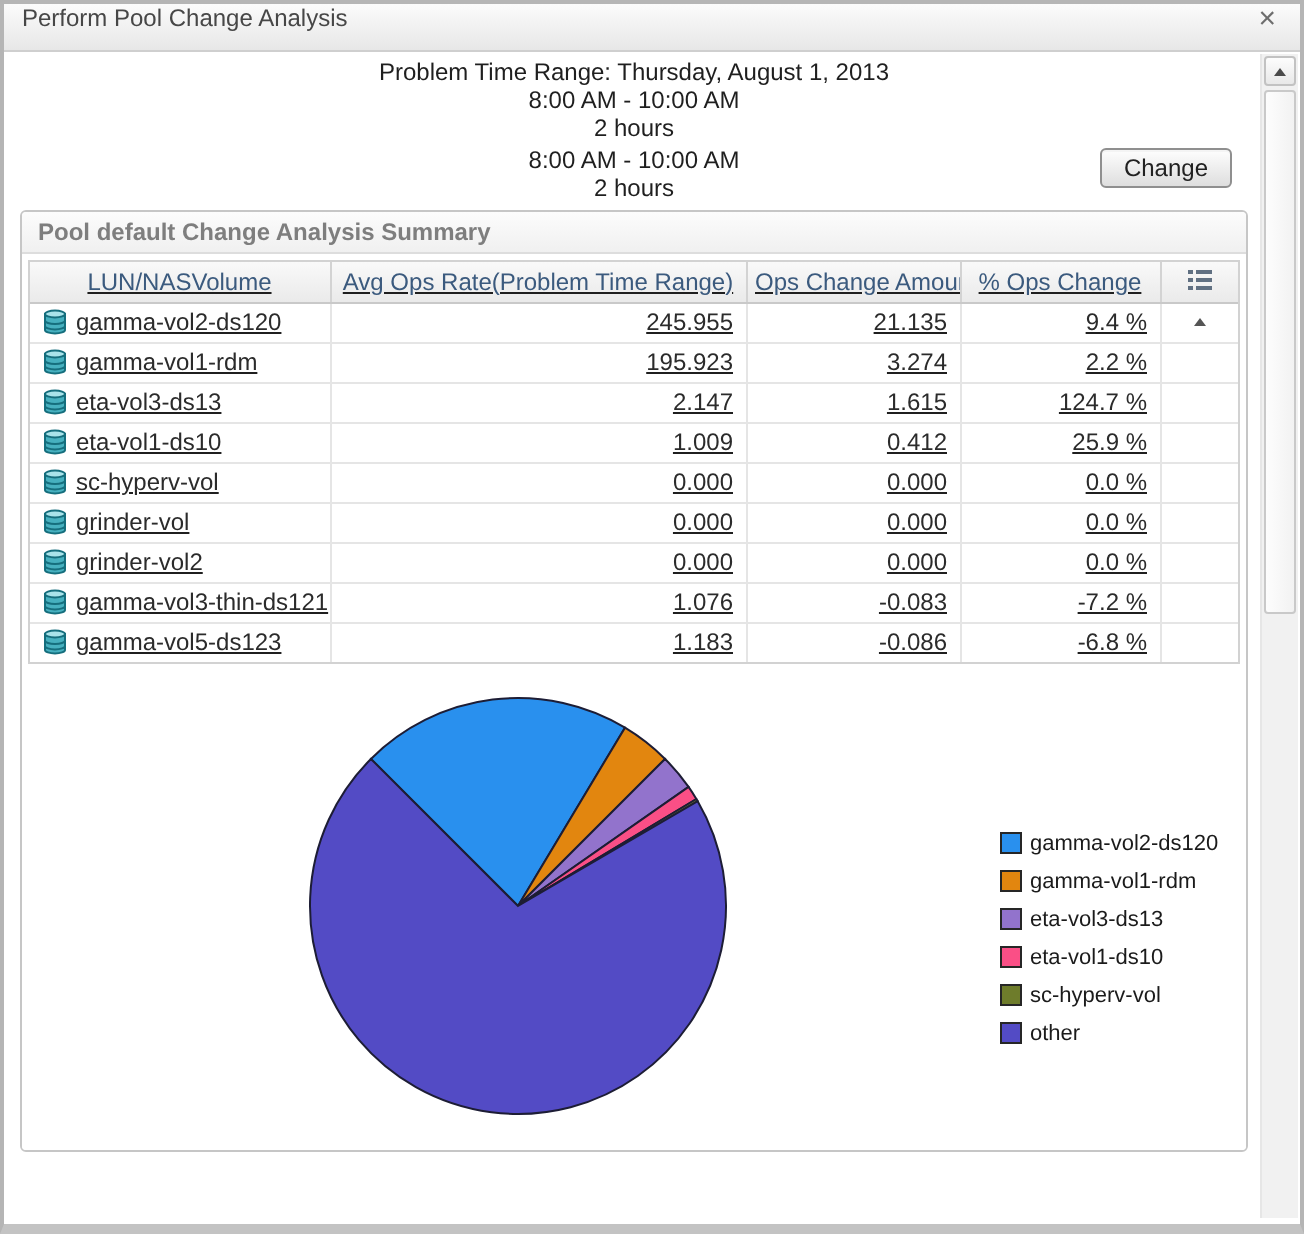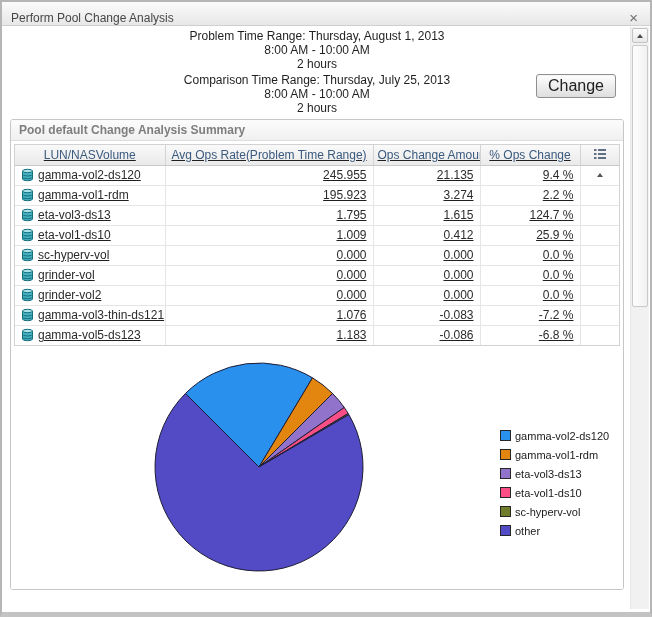--- a/index.html
+++ b/index.html
@@ -4,21 +4,21 @@
 <style>
   html,body { margin:0; padding:0; background:#d8d8d8; }
   * { box-sizing:border-box; font-family:"Liberation Sans","DejaVu Sans",sans-serif; }
 
   .window {
     position:relative; width:652px; height:617px; background:#fff;
     border:2px solid #b5b5b5; border-bottom:5px solid #c3c3c3;
     box-shadow: inset 0 0 0 1px #ffffff;
   }
   .titlebar {
-    height:24px; display:flex; align-items:flex-end; padding:0 9px;
+    height:24px; display:flex; align-items:flex-start; padding:0 9px;
     background:linear-gradient(#fbfbfb,#e7e7e7);
     border-bottom:1px solid #cfcfcf;
     font-size:12px; color:#474747;
   }
   .close-btn { margin-left:auto; color:#6e6e6e; font-size:15px; line-height:15px; cursor:pointer; padding:0 3px; }
 
   .main { position:relative; height:585px; background:#fff; overflow:hidden; }
 
   
   .scrollbar { position:absolute; top:1px; right:1px; bottom:2px; width:19px; background:#f1f1f1; border-left:1px solid #e6e6e6; }
@@ -27,21 +27,21 @@
   .sb-btn .tri-up { width:0; height:0; border-left:3px solid transparent; border-right:3px solid transparent; border-bottom:4px solid #4a4a4a; }
   .sb-thumb { position:absolute; left:1px; right:1px; top:18px; height:262px; border:1px solid #c9c9c9; border-radius:2px;
               background:linear-gradient(90deg,#fdfdfd,#f2f2f2); }
 
   .content { position:absolute; left:8px; top:3px; width:614px; font-size:12px; color:#1f1f1f; }
   .timerange div { line-height:14px; }
   .timerange { margin-bottom:2px;text-align:center; }
 
   .change-btn {
     position:absolute; top:48px; right:34px;
-    font-size:16px; color:#222; padding:2px 11px;
+    font-size:12px; color:#222; padding:2px 11px;
     background:linear-gradient(#fefefe,#dedede);
     border:1px solid #8f8f8f; border-radius:3px; cursor:pointer;
     box-shadow:0 1px 0 #f4f4f4 inset;
   }
 
   .panel { border:1px solid #c6c6c6; border-radius:3px; margin-top:4px; overflow:hidden; background:#fff; }
   .section-header {
     height:21px; line-height:21px; padding:0 8px; font-weight:bold; font-size:12px; color:#7e7e7e;
     background:linear-gradient(#fcfcfc,#f0f0f0);
   }
@@ -91,21 +91,20 @@
 
     <div class="content">
 
       <div class="timerange">
         <div>Problem Time Range: Thursday, August 1, 2013</div>
         <div>8:00 AM - 10:00 AM</div>
         <div>2 hours</div>
       </div>
 
       <div class="timerange">
-        <div>Comparison Time Range: Thursday, July 25, 2013</div>
         <div>8:00 AM - 10:00 AM</div>
         <div>2 hours</div>
       </div>
 
       <div class="panel">
         <div class="section-header first">Pool default Change Analysis Summary</div>
 
         <div class="grid-wrap">
           <table class="grid">
             <colgroup>
@@ -177,21 +176,21 @@
        <span class="name-inner">
                       <svg width="13" height="14" viewBox="0 0 13 14">
     <path d="M1.5,3 v8 a5,1.7 0 0 0 10,0 v-8 z" fill="#46b0bf" stroke="#156e7d"></path>
     <path d="M1.5,6.3 a5,1.7 0 0 0 10,0" fill="none" stroke="#156e7d"></path>
     <path d="M1.5,9 a5,1.7 0 0 0 10,0" fill="none" stroke="#156e7d"></path>
     <ellipse cx="6.5" cy="3" rx="5" ry="1.7" fill="#a9e3ea" stroke="#156e7d"></ellipse>
   </svg>
                       <span>eta-vol3-ds13</span>
                     </span>
                   </td>
-     <td class="num">1.795</td>
+     <td class="num">2.147</td>
      <td class="num">1.615</td>
      <td class="num">124.7 %</td>
      <td></td>
                 </tr>
                 <tr>
                   <td class="name-cell">
        <span class="name-inner">
                       <svg width="13" height="14" viewBox="0 0 13 14">
     <path d="M1.5,3 v8 a5,1.7 0 0 0 10,0 v-8 z" fill="#46b0bf" stroke="#156e7d"></path>
     <path d="M1.5,6.3 a5,1.7 0 0 0 10,0" fill="none" stroke="#156e7d"></path>

